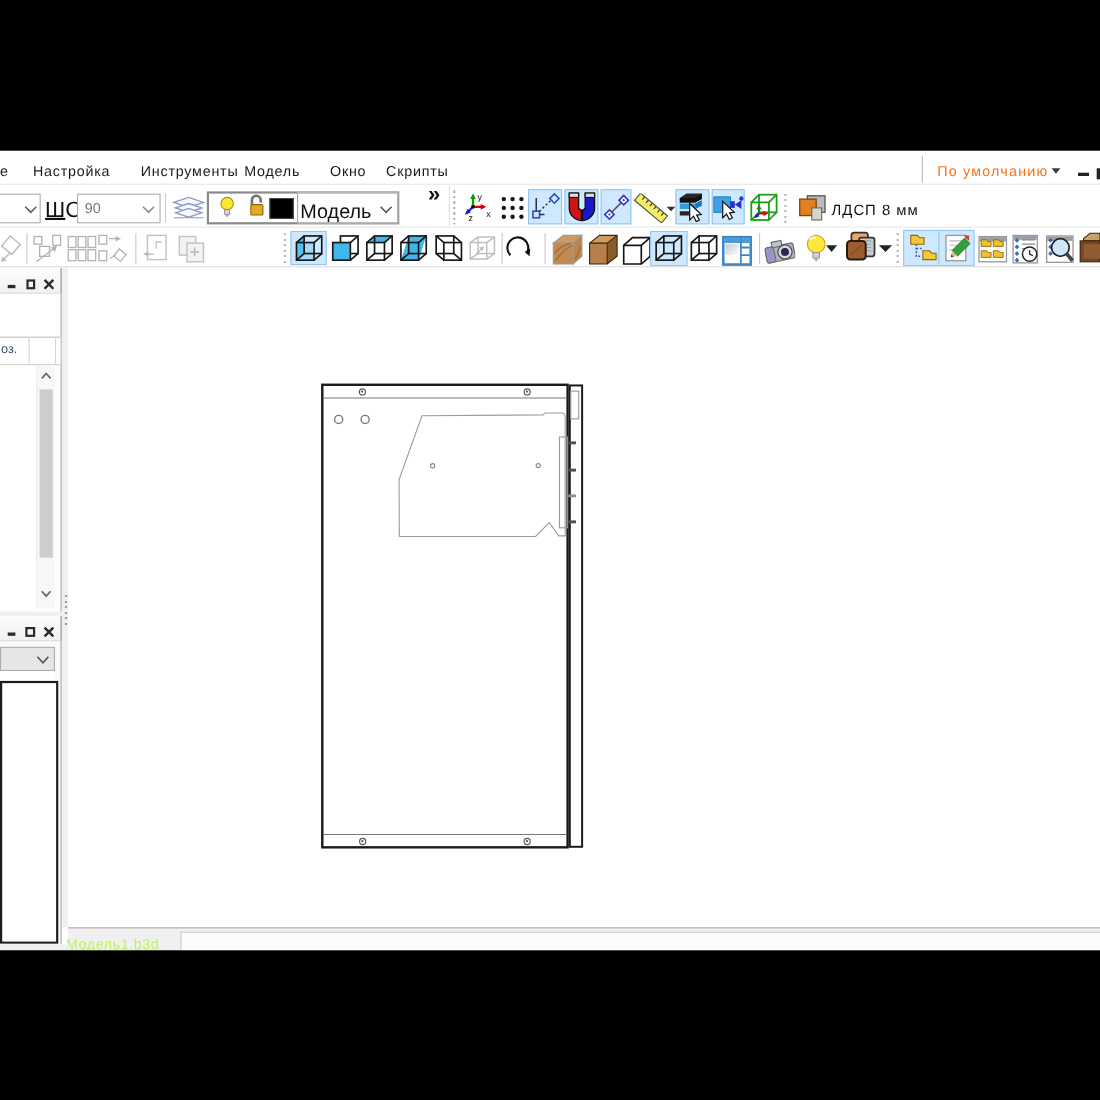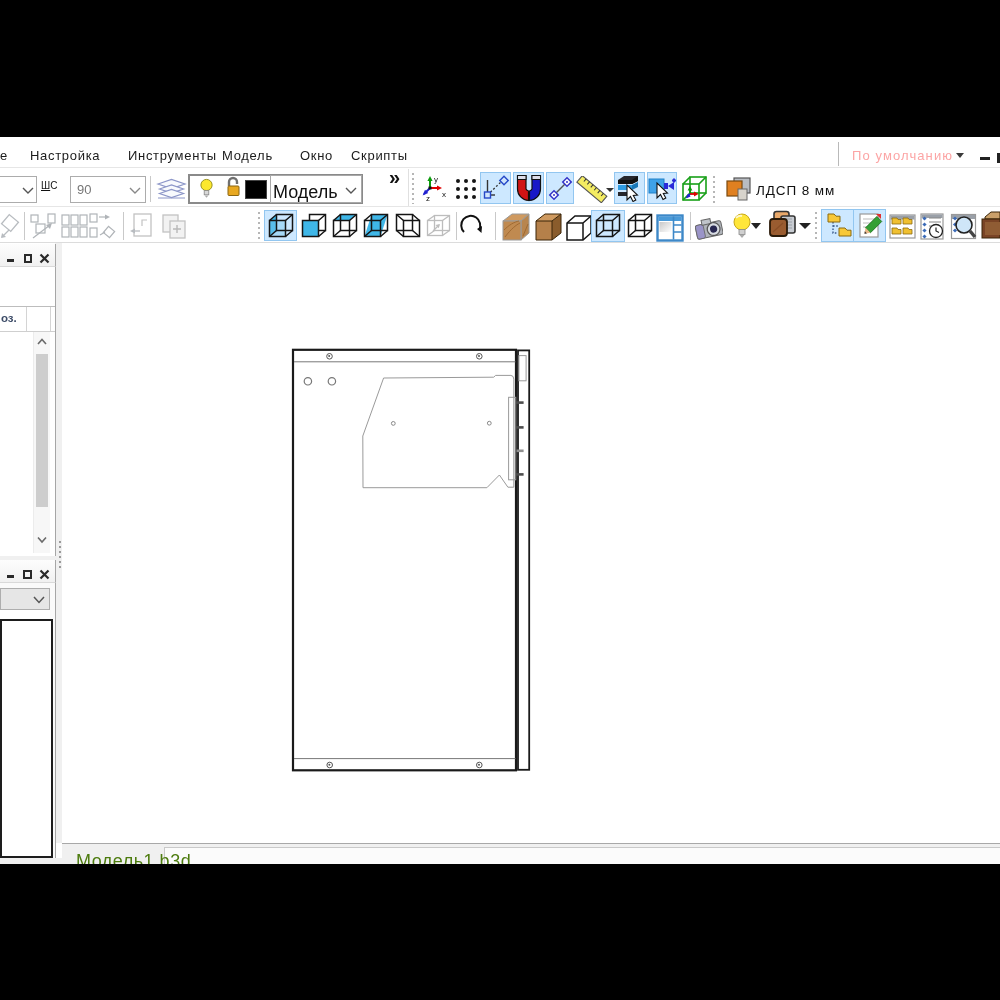--- a/index.html
+++ b/index.html
@@ -14,31 +14,31 @@
 
 <div class="a" style="left:0;top:137px;width:1000px;height:727px;background:#fff"></div>
 
 <div class="mi" style="left:0px">е</div>
 <div class="mi" style="left:30px">Настройка</div>
 <div class="mi" style="left:128px">Инструменты</div>
 <div class="mi" style="left:222px">Модель</div>
 <div class="mi" style="left:300px">Окно</div>
 <div class="mi" style="left:351px">Скрипты</div>
 <div class="a" style="left:838px;top:142px;width:1px;height:24px;background:#b9b9b9"></div>
-<div class="mi" style="left:852px;color:#fca5a5;letter-spacing:1.1px">По умолчанию</div>
+<div class="mi" style="left:852px;color:#f97316;letter-spacing:1.1px">По умолчанию</div>
 <div class="a" style="left:956px;top:153px;width:0;height:0;border-left:4px solid transparent;border-right:4px solid transparent;border-top:5px solid #3a3a3a"></div>
 <div class="a" style="left:980px;top:157px;width:10px;height:3px;background:#222"></div>
 <div class="a" style="left:997px;top:153px;width:3px;height:10px;background:#222"></div>
 <div class="a" style="left:0;top:167px;width:1000px;height:1px;background:#e6e6e6"></div>
 
 <div class="a" style="left:-12px;top:176px;width:49px;height:27px;background:#fff;border:1px solid #acacac"></div>
 <svg class="a" style="left:21px;top:185px" width="14" height="10">
     <path d="M2 3 L7 8 L12 3" stroke="#555" stroke-width="1.4" fill="none"></path>
   </svg>
-<div class="a" style="left:41px;top:180px;font-size:10px;color:#111"><span style="text-decoration:underline">Ш</span>С</div>
+<div class="a" style="left:41px;top:180px;font-size:20px;color:#111"><span style="text-decoration:underline">Ш</span>С</div>
 <div class="a" style="left:70px;top:176px;width:76px;height:27px;background:#fff;border:1px solid #acacac"></div>
 <div class="a" style="left:77px;top:182px;font-size:13px;color:#777">90</div>
 <svg class="a" style="left:128px;top:185px" width="14" height="10">
     <path d="M2 3 L7 8 L12 3" stroke="#888" stroke-width="1.4" fill="none"></path>
   </svg>
 <div class="vl" style="left:150px;top:176px;height:26px"></div>
 
 <svg class="a" style="left:155px;top:177px" width="33" height="25" viewBox="0 0 33 25">
  <g fill="#f8fafd" stroke="#8c96c8" stroke-width="1.2">
  <path d="M3 7 L16.5 2.5 L30 7 L16.5 11.5 Z"></path>
@@ -402,21 +402,21 @@
 <div class="a" style="left:0;top:244px;width:56px;height:23px;background:linear-gradient(#fdfdfd,#f1f1f1);border-right:1px solid #a6a6a6;border-bottom:1px solid #d9d9d9"></div>
 <div class="a" style="left:7px;top:259px;width:7px;height:2.5px;background:#2a2a2a"></div>
 <div class="a" style="left:23.5px;top:253.5px;width:8.5px;height:9px;border:2px solid #2a2a2a"></div>
 <svg class="a" style="left:39px;top:252.5px" width="11" height="11">
     <path d="M1.5 1.5 L9.5 9.5 M9.5 1.5 L1.5 9.5" stroke="#2a2a2a" stroke-width="2.2"></path>
   </svg>
 
 <div class="a" style="left:0;top:306px;width:55px;height:26px;background:#fff;border-top:1px solid #bdbdbd;border-bottom:1px solid #cfcfcf"></div>
 <div class="a" style="left:25.5px;top:307px;width:1px;height:24px;background:#d4d4d4"></div>
 <div class="a" style="left:49.5px;top:307px;width:1px;height:24px;background:#d4d4d4"></div>
-<div class="a" style="left:1px;top:312px;font-size:11.5px;font-weight:bold;color:#3d4c68">оз.</div>
+<div class="a" style="left:1px;top:312px;font-size:11.5px;font-weight:normal;color:#3d4c68">оз.</div>
 
 <div class="a" style="left:33px;top:332px;width:17px;height:221px;background:#f7f7f7;border-left:1px solid #ececec"></div>
 <svg class="a" style="left:36px;top:337px" width="12" height="9">
     <path d="M2 7 L6 2.5 L10 7" stroke="#6a6a6a" stroke-width="1.6" fill="none"></path>
   </svg>
 <div class="a" style="left:35.5px;top:354px;width:12px;height:153px;background:#cdcdcd"></div>
 <svg class="a" style="left:36px;top:535px" width="12" height="9">
     <path d="M2 2.5 L6 7 L10 2.5" stroke="#6a6a6a" stroke-width="1.6" fill="none"></path>
   </svg>
 
@@ -469,16 +469,16 @@
  <circle cx="331.9" cy="381.3" r="3.7" fill="#fff" stroke="#777" stroke-width="1.2"></circle>
 
  <path d="M383.6 378.0 L493.7 377.2 L495.6 375.4 L510.9 375.4 Q513.8 375.6 513.8 379.2 L513.8 487.2 L507.9 487.2 L499.4 475.0 L486.9 487.7 L363.0 487.7 L362.8 436.0 Z" fill="none" stroke="#9a9a9a" stroke-width="1"></path>
  <rect x="508.6" y="397.3" width="7.2" height="82.5" fill="none" stroke="#9a9a9a" stroke-width="1"></rect>
  <circle cx="393.3" cy="423.4" r="1.9" fill="#fff" stroke="#888" stroke-width="1"></circle>
  <circle cx="489.3" cy="423.2" r="1.9" fill="#fff" stroke="#888" stroke-width="1"></circle>
 </svg>
 
 <div class="a" style="left:62px;top:843px;width:938px;height:21px;background:#f0f0f0;border-top:1px solid #a8a8a8"></div>
 <div class="a" style="left:164px;top:847px;width:836px;height:17px;background:#fbfbfb;border-top:1px solid #c9c9c9;border-left:1px solid #c9c9c9"></div>
-<div class="a" style="left:76px;top:851px;font-size:18px;color:#4d7c0f;letter-spacing:.5px">Модель1.b3d</div>
+<div class="a" style="left:60px;top:851px;font-size:13px;color:#bef264;letter-spacing:.5px">Модель1.b3d</div>
 <div class="a" style="left:0;top:858px;width:62px;height:6px;background:#f0f0f0"></div>
 
 <div class="a" style="left:0;top:864px;width:1000px;height:136px;background:#000"></div>
 
 </body></html>

